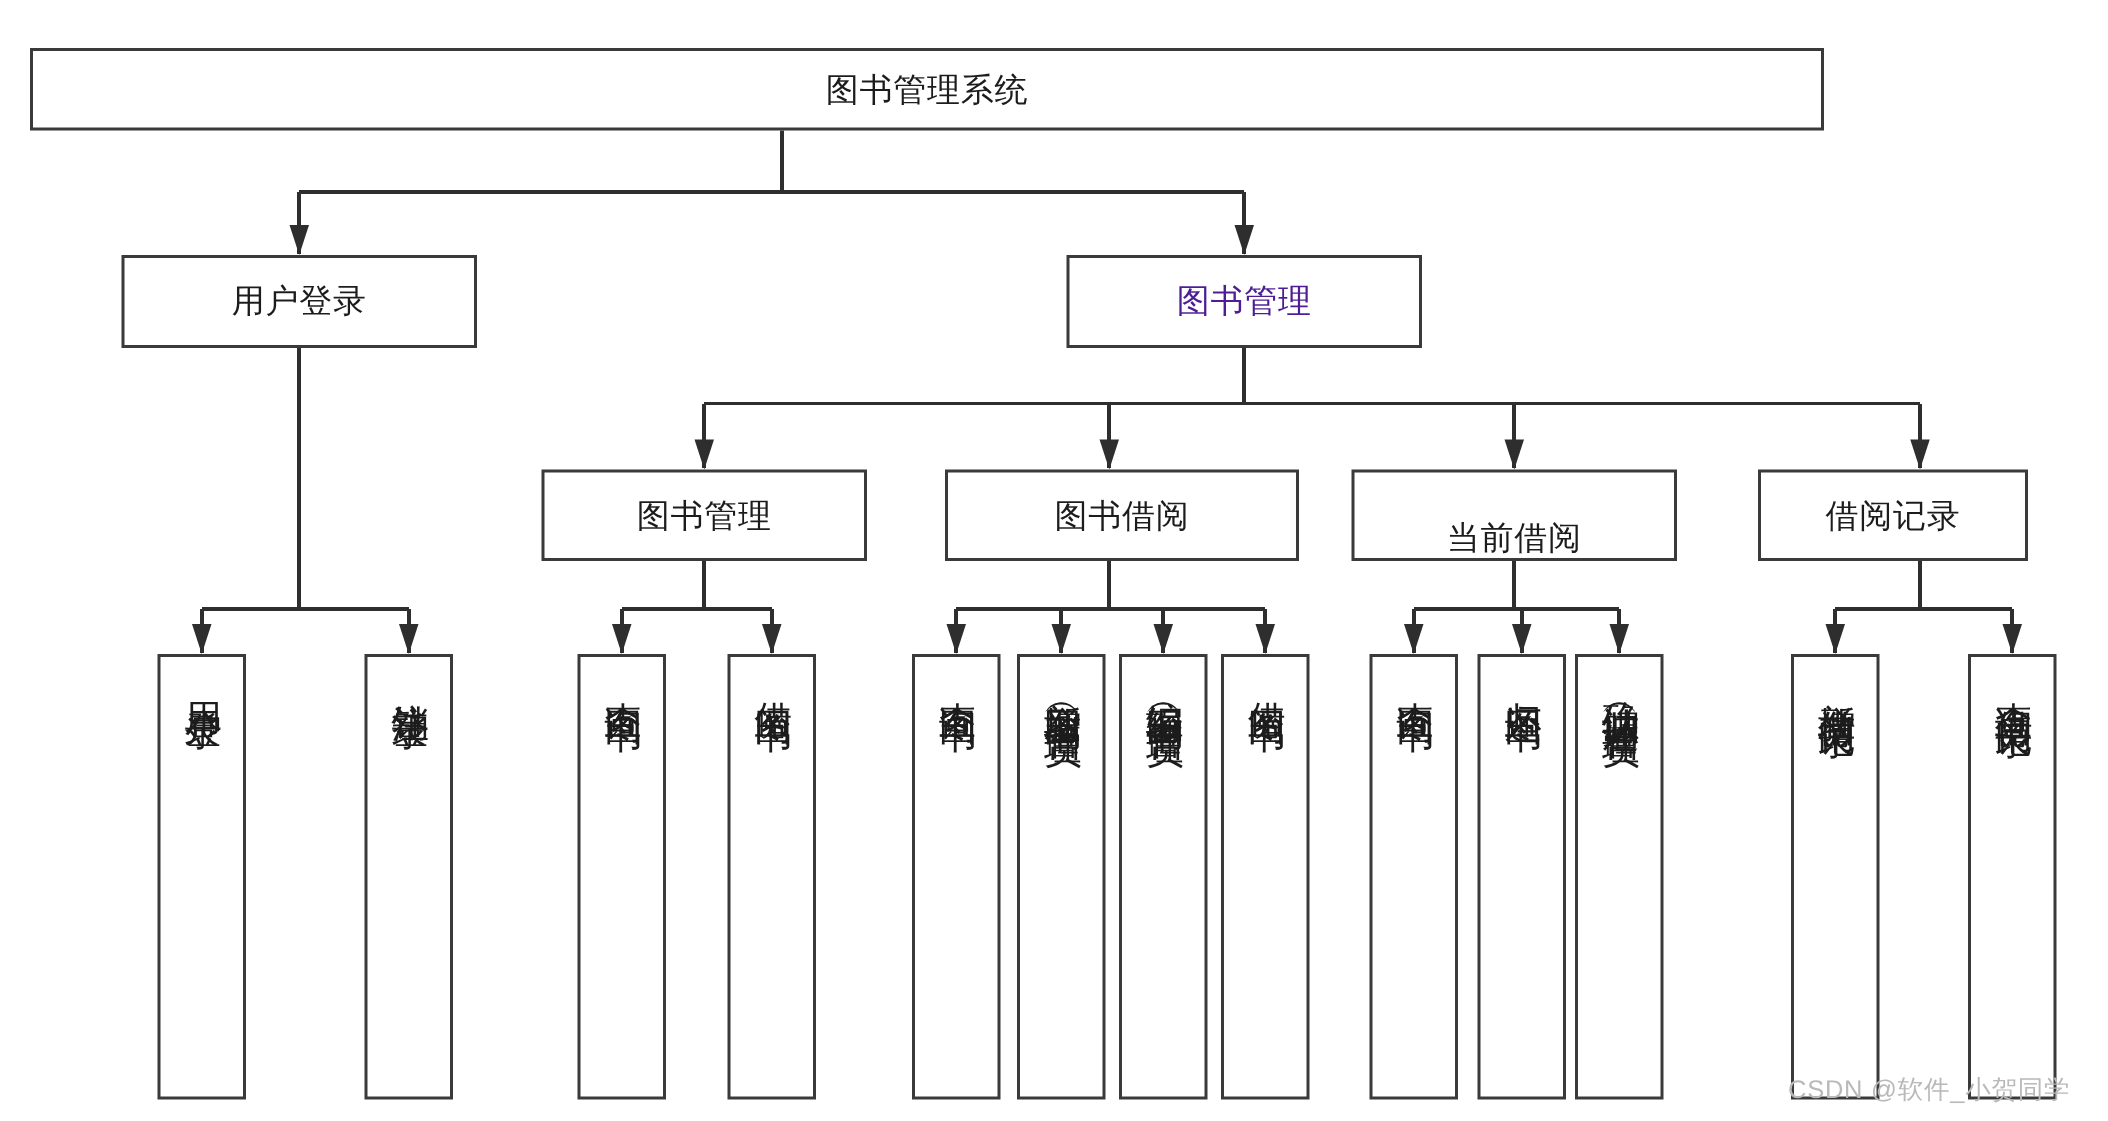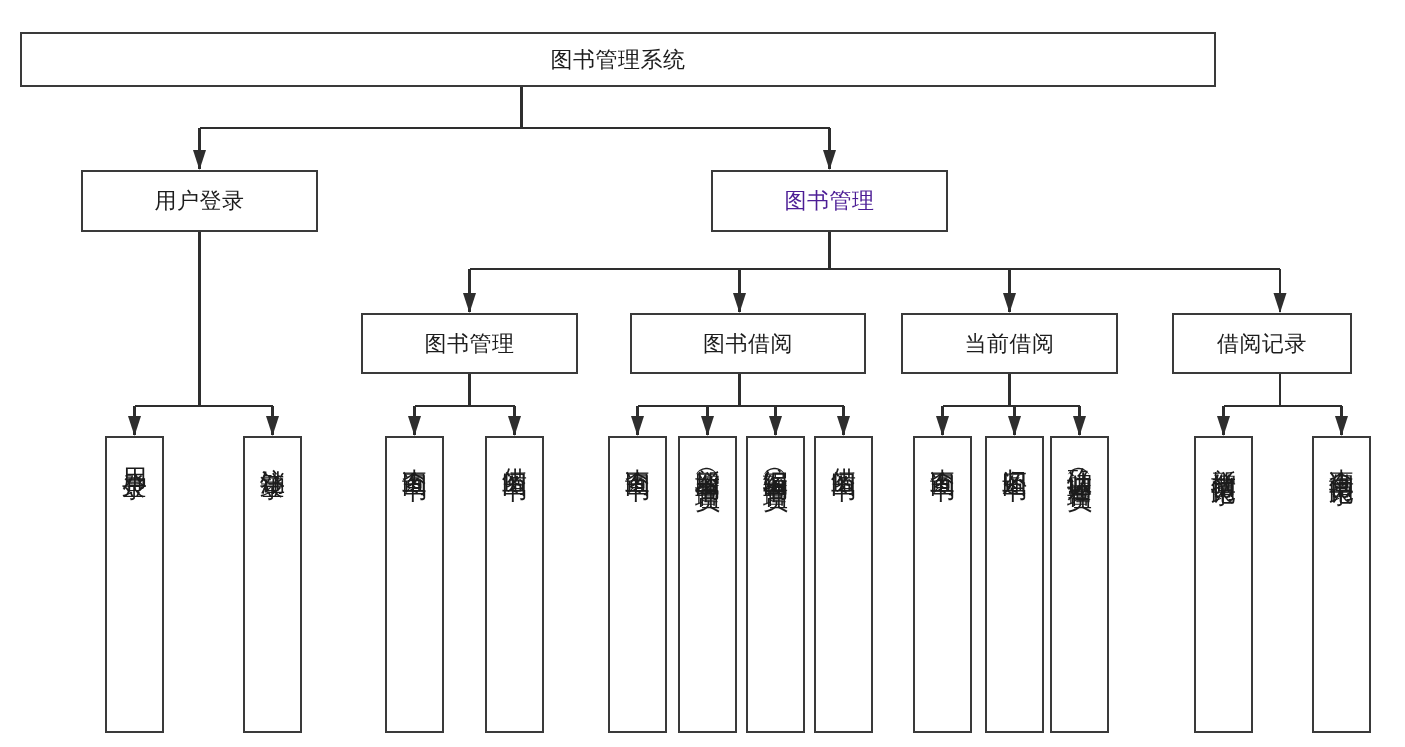--- a/index.html
+++ b/index.html
@@ -132,21 +132,21 @@
       </div>
       <div class="node horiz" style="left: 711px; top: 170px; width: 237px; height: 62px; border-color: rgb(58, 58, 58);">
         <span class="lbl" style="color: #4c1d95;">图书管理</span>
       </div>
       <div class="node horiz" style="left: 361px; top: 313px; width: 217px; height: 61px; border-color: rgb(58, 58, 58);">
         <span class="lbl" style="color: rgb(28, 28, 28);">图书管理</span>
       </div>
       <div class="node horiz" style="left: 630px; top: 313px; width: 236px; height: 61px; border-color: rgb(58, 58, 58);">
         <span class="lbl" style="color: rgb(28, 28, 28);">图书借阅</span>
       </div>
-      <div class="node horiz" style="left: 901px; top: 313px; width: 217px; height: 61px; border-color: rgb(58, 58, 58);">
+      <div class="node horiz" style="left: 901px; top: 313px; width: 217px; height: 61px; border-color: rgb(58, 58, 58); align-items: flex-end;">
         <span class="lbl" style="color: rgb(28, 28, 28);">当前借阅</span>
       </div>
       <div class="node horiz" style="left: 1172px; top: 313px; width: 180px; height: 61px; border-color: rgb(58, 58, 58);">
         <span class="lbl" style="color: rgb(28, 28, 28);">借阅记录</span>
       </div>
       <div class="node vert" style="left: 105px; top: 436px; width: 59px; height: 297px; border-color: rgb(58, 58, 58);">
         <span class="lbl" style="color: rgb(28, 28, 28);">用户登录</span>
       </div>
       <div class="node vert" style="left: 243px; top: 436px; width: 59px; height: 297px; border-color: rgb(58, 58, 58);">
         <span class="lbl" style="color: rgb(28, 28, 28);">注销登录</span>
@@ -178,13 +178,14 @@
       <div class="node vert" style="left: 1050px; top: 436px; width: 59px; height: 297px; border-color: rgb(58, 58, 58);">
         <span class="lbl" style="color: rgb(28, 28, 28);">确认归还（管理员）</span>
       </div>
       <div class="node vert" style="left: 1194px; top: 436px; width: 59px; height: 297px; border-color: rgb(58, 58, 58);">
         <span class="lbl" style="color: rgb(28, 28, 28);">新增借阅记录</span>
       </div>
       <div class="node vert" style="left: 1312px; top: 436px; width: 59px; height: 297px; border-color: rgb(58, 58, 58);">
         <span class="lbl" style="color: rgb(28, 28, 28);">查询借阅记录</span>
       </div>
     </div>
+  <div class="watermark" style="left: 1192px; top: 715px; color: rgb(185, 185, 185);">CSDN @软件_小贺同学</div>
 </div>
 
 </body></html>

